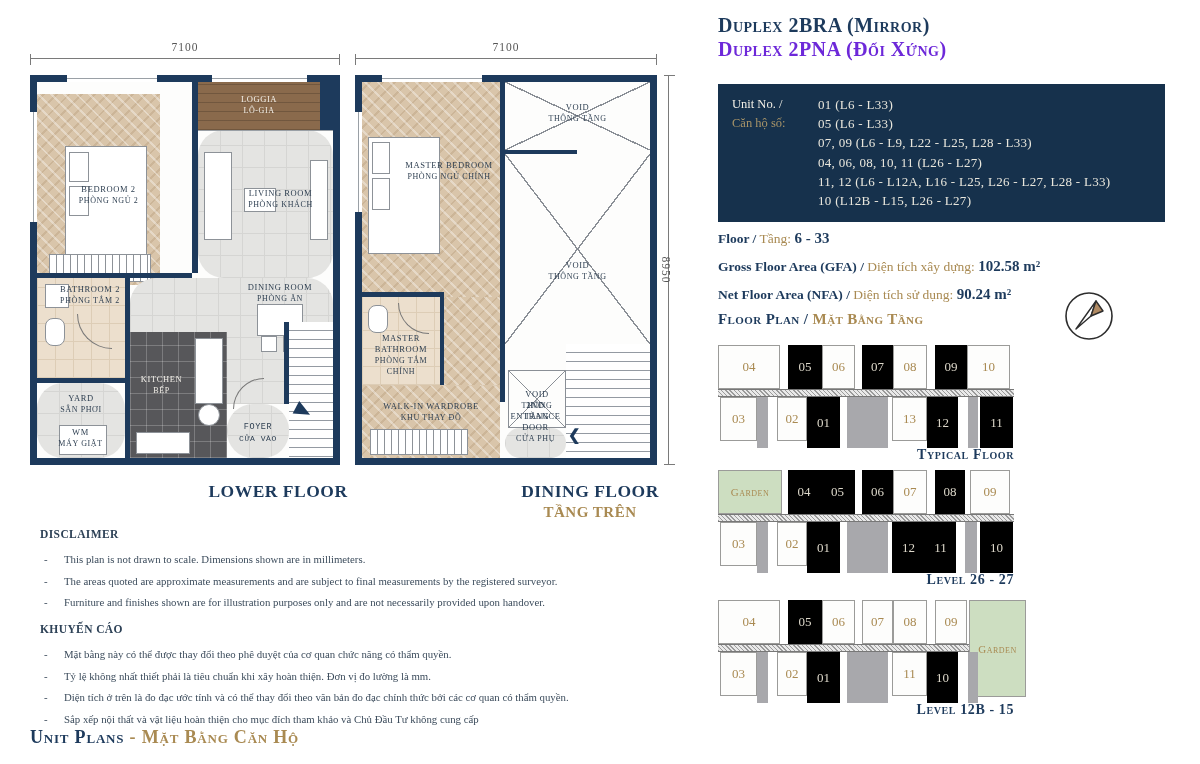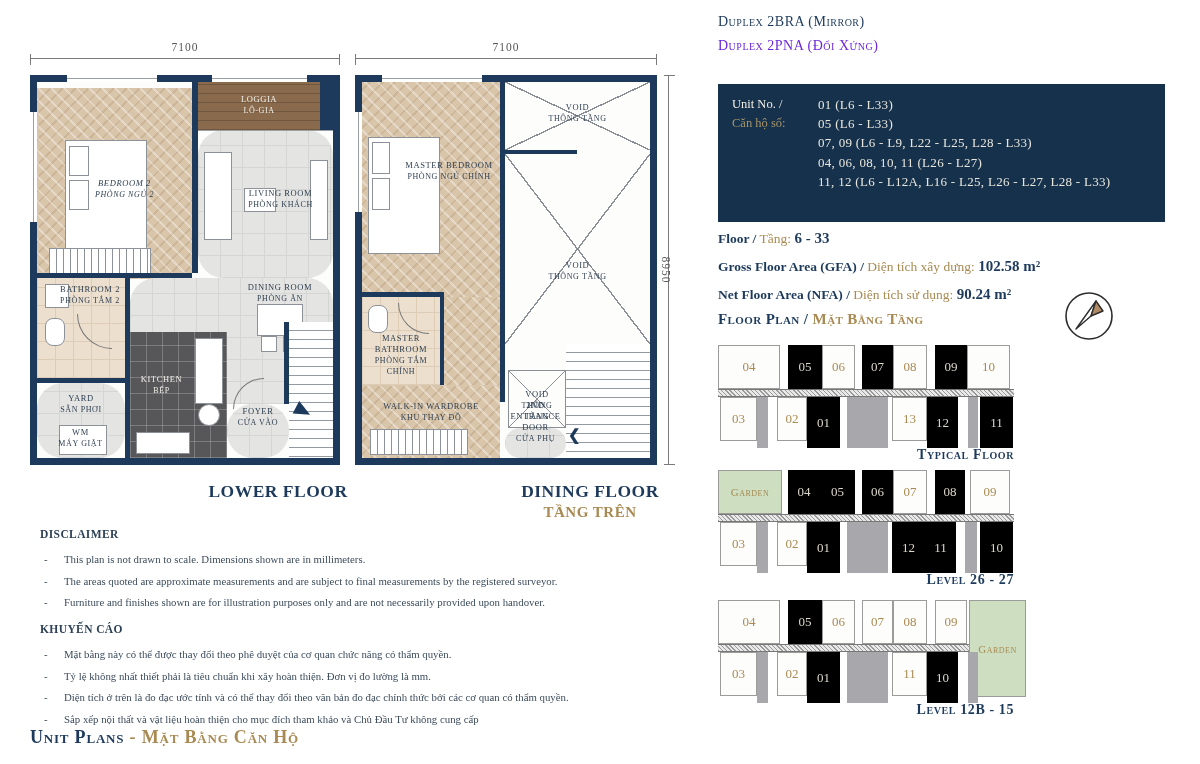--- a/index.html
+++ b/index.html
@@ -38,21 +38,21 @@
   .arc{position:absolute;border-left:1px solid #777;border-bottom:1px solid #777;border-radius:0 0 0 100%;}
   .win{position:absolute;background:#fff;background-image:linear-gradient(0deg,transparent 45%,#9aa0a6 45%,#9aa0a6 55%,transparent 55%);}
   .entry-arrow{position:absolute;width:0;height:0;border-left:16px solid #1d3a5c;border-top:7px solid transparent;border-bottom:7px solid transparent;transform:rotate(28deg);}
   .chev{position:absolute;color:#1d3a5c;font-size:15px;font-weight:bold;}
 
   .floor-title{position:absolute;width:220px;text-align:center;}
   .floor-title .en{font-size:17.5px;font-weight:bold;color:#1d3a5c;letter-spacing:.5px;}
   .floor-title .vi{font-size:15px;font-weight:bold;color:#a98a52;letter-spacing:.5px;margin-top:2px;}
 
   
-  .title1,.title2{position:absolute;left:718px;font-variant:small-caps;font-weight:normal;font-size:14px;letter-spacing:.5px;}
+  .title1,.title2{position:absolute;left:718px;font-variant:small-caps;font-weight:bold;font-size:20px;letter-spacing:.5px;}
   .title1{top:14px;color:#1d3a5c;}
   .title2{top:38px;color:#6d28d9;text-align:center;}
   .unit-box{position:absolute;left:718px;top:84px;width:447px;height:138px;background:#16314c;box-sizing:border-box;padding:11px 14px;display:flex;}
   .unit-box .lab{width:86px;font-size:12.5px;line-height:19px;}
   .unit-box .lab .l1{color:#f2efe6;}
   .unit-box .lab .l2{color:#a89468;}
   .unit-box .vals{flex:1;font-size:13px;line-height:19.2px;color:#e9e7dd;letter-spacing:.3px;}
   .inforow{position:absolute;left:718px;font-size:13.5px;white-space:nowrap;}
   .inforow .en{font-weight:bold;color:#1d3a5c;}
   .inforow .vi{color:#a98a52;}
@@ -84,21 +84,21 @@
 </head>
 <body>
 
 <div id="page">
 
   <div class="dim-h" style="left:30px;top:58px;width:310px;">
     <span class="dlabel">7100</span>
   </div>
 
   <div class="plan plan-lower">
-    <div class="room tan" style="left:0;top:6px;width:155px;height:191px;font-style:italic;">
+    <div class="room tan" style="left:0;top:12px;width:123px;height:191px;">
       <div class="furn" style="left:28px;top:52px;width:80px;height:110px;"></div>
       <div class="furn" style="left:32px;top:58px;width:18px;height:28px;"></div>
       <div class="furn" style="left:32px;top:92px;width:18px;height:28px;"></div>
       <div class="rlabel" style="top:90px;left:30px;right:10px;">
         <span>BEDROOM 2</span><span class="vi">PHÒNG NGỦ 2</span>
       </div>
       <div class="closet" style="position:absolute;left:12px;top:160px;width:100px;height:26px;"></div>
     </div>
     <div class="wall" style="left:155px;top:0;width:6px;height:191px;"></div>
     <div class="room wood" style="left:161px;top:0;width:122px;height:48px;">
@@ -148,21 +148,21 @@
       <div class="rlabel" style="top:10px;">
         <span>YARD</span><span class="vi">SÂN PHƠI</span>
       </div>
       <div class="furn" style="left:22px;top:42px;width:46px;height:28px;"></div>
       <div class="rlabel" style="top:44px;left:-1px;">
         <span>WM</span><span class="vi">MÁY GIẶT</span>
       </div>
     </div>
     <div class="room tile" style="left:190px;top:322px;width:62px;height:54px;">
       <div class="arc" style="left:6px;top:-26px;width:30px;height:30px;transform:rotate(90deg);"></div>
-      <div class="rlabel" style="top:2px;">
+      <div class="rlabel" style="top:18px;font-family:Liberation Mono, monospace;">
         <span>FOYER</span><span class="vi">CỬA VÀO</span>
       </div>
     </div>
     <div class="wall" style="left:247px;top:240px;width:5px;height:82px;"></div>
     <div class="room stairs" style="left:252px;top:240px;width:44px;height:136px;"></div>
     <div class="entry-arrow" style="left:258px;top:322px;"></div>
     <div class="win" style="left:30px;top:-7px;width:90px;height:7px;"></div>
     <div class="win" style="left:175px;top:-7px;width:95px;height:7px;"></div>
     <div class="win" style="left:-7px;top:30px;width:7px;height:110px;background-image:linear-gradient(90deg,transparent 45%,#9aa0a6 45%,#9aa0a6 55%,transparent 55%);"></div>
   </div>
@@ -242,20 +242,21 @@
     <div class="lab">
       <div class="l1">Unit No. /</div>
       <div class="l2">Căn hộ số:</div>
     </div>
     <div class="vals">
         <div class="list-item">01 (L6 - L33)</div>
         <div class="list-item">05 (L6 - L33)</div>
         <div class="list-item">07, 09 (L6 - L9, L22 - L25, L28 - L33)</div>
         <div class="list-item">04, 06, 08, 10, 11 (L26 - L27)</div>
         <div class="list-item">11, 12 (L6 - L12A, L16 - L25, L26 - L27, L28 - L33)</div>
+        <div class="list-item">10 (L12B - L15, L26 - L27)</div>
       </div>
   </div>
 
   <div class="inforow" style="top:230px;">
     <span class="en">Floor /</span> <span class="vi">Tầng:</span> <span class="val">6 - 33</span>
   </div>
   <div class="inforow" style="top:258px;">
     <span class="en">Gross Floor Area (GFA) /</span> <span class="vi">Diện tích xây dựng:</span> <span class="val">102.58 m²</span>
   </div>
   <div class="inforow" style="top:286px;">

